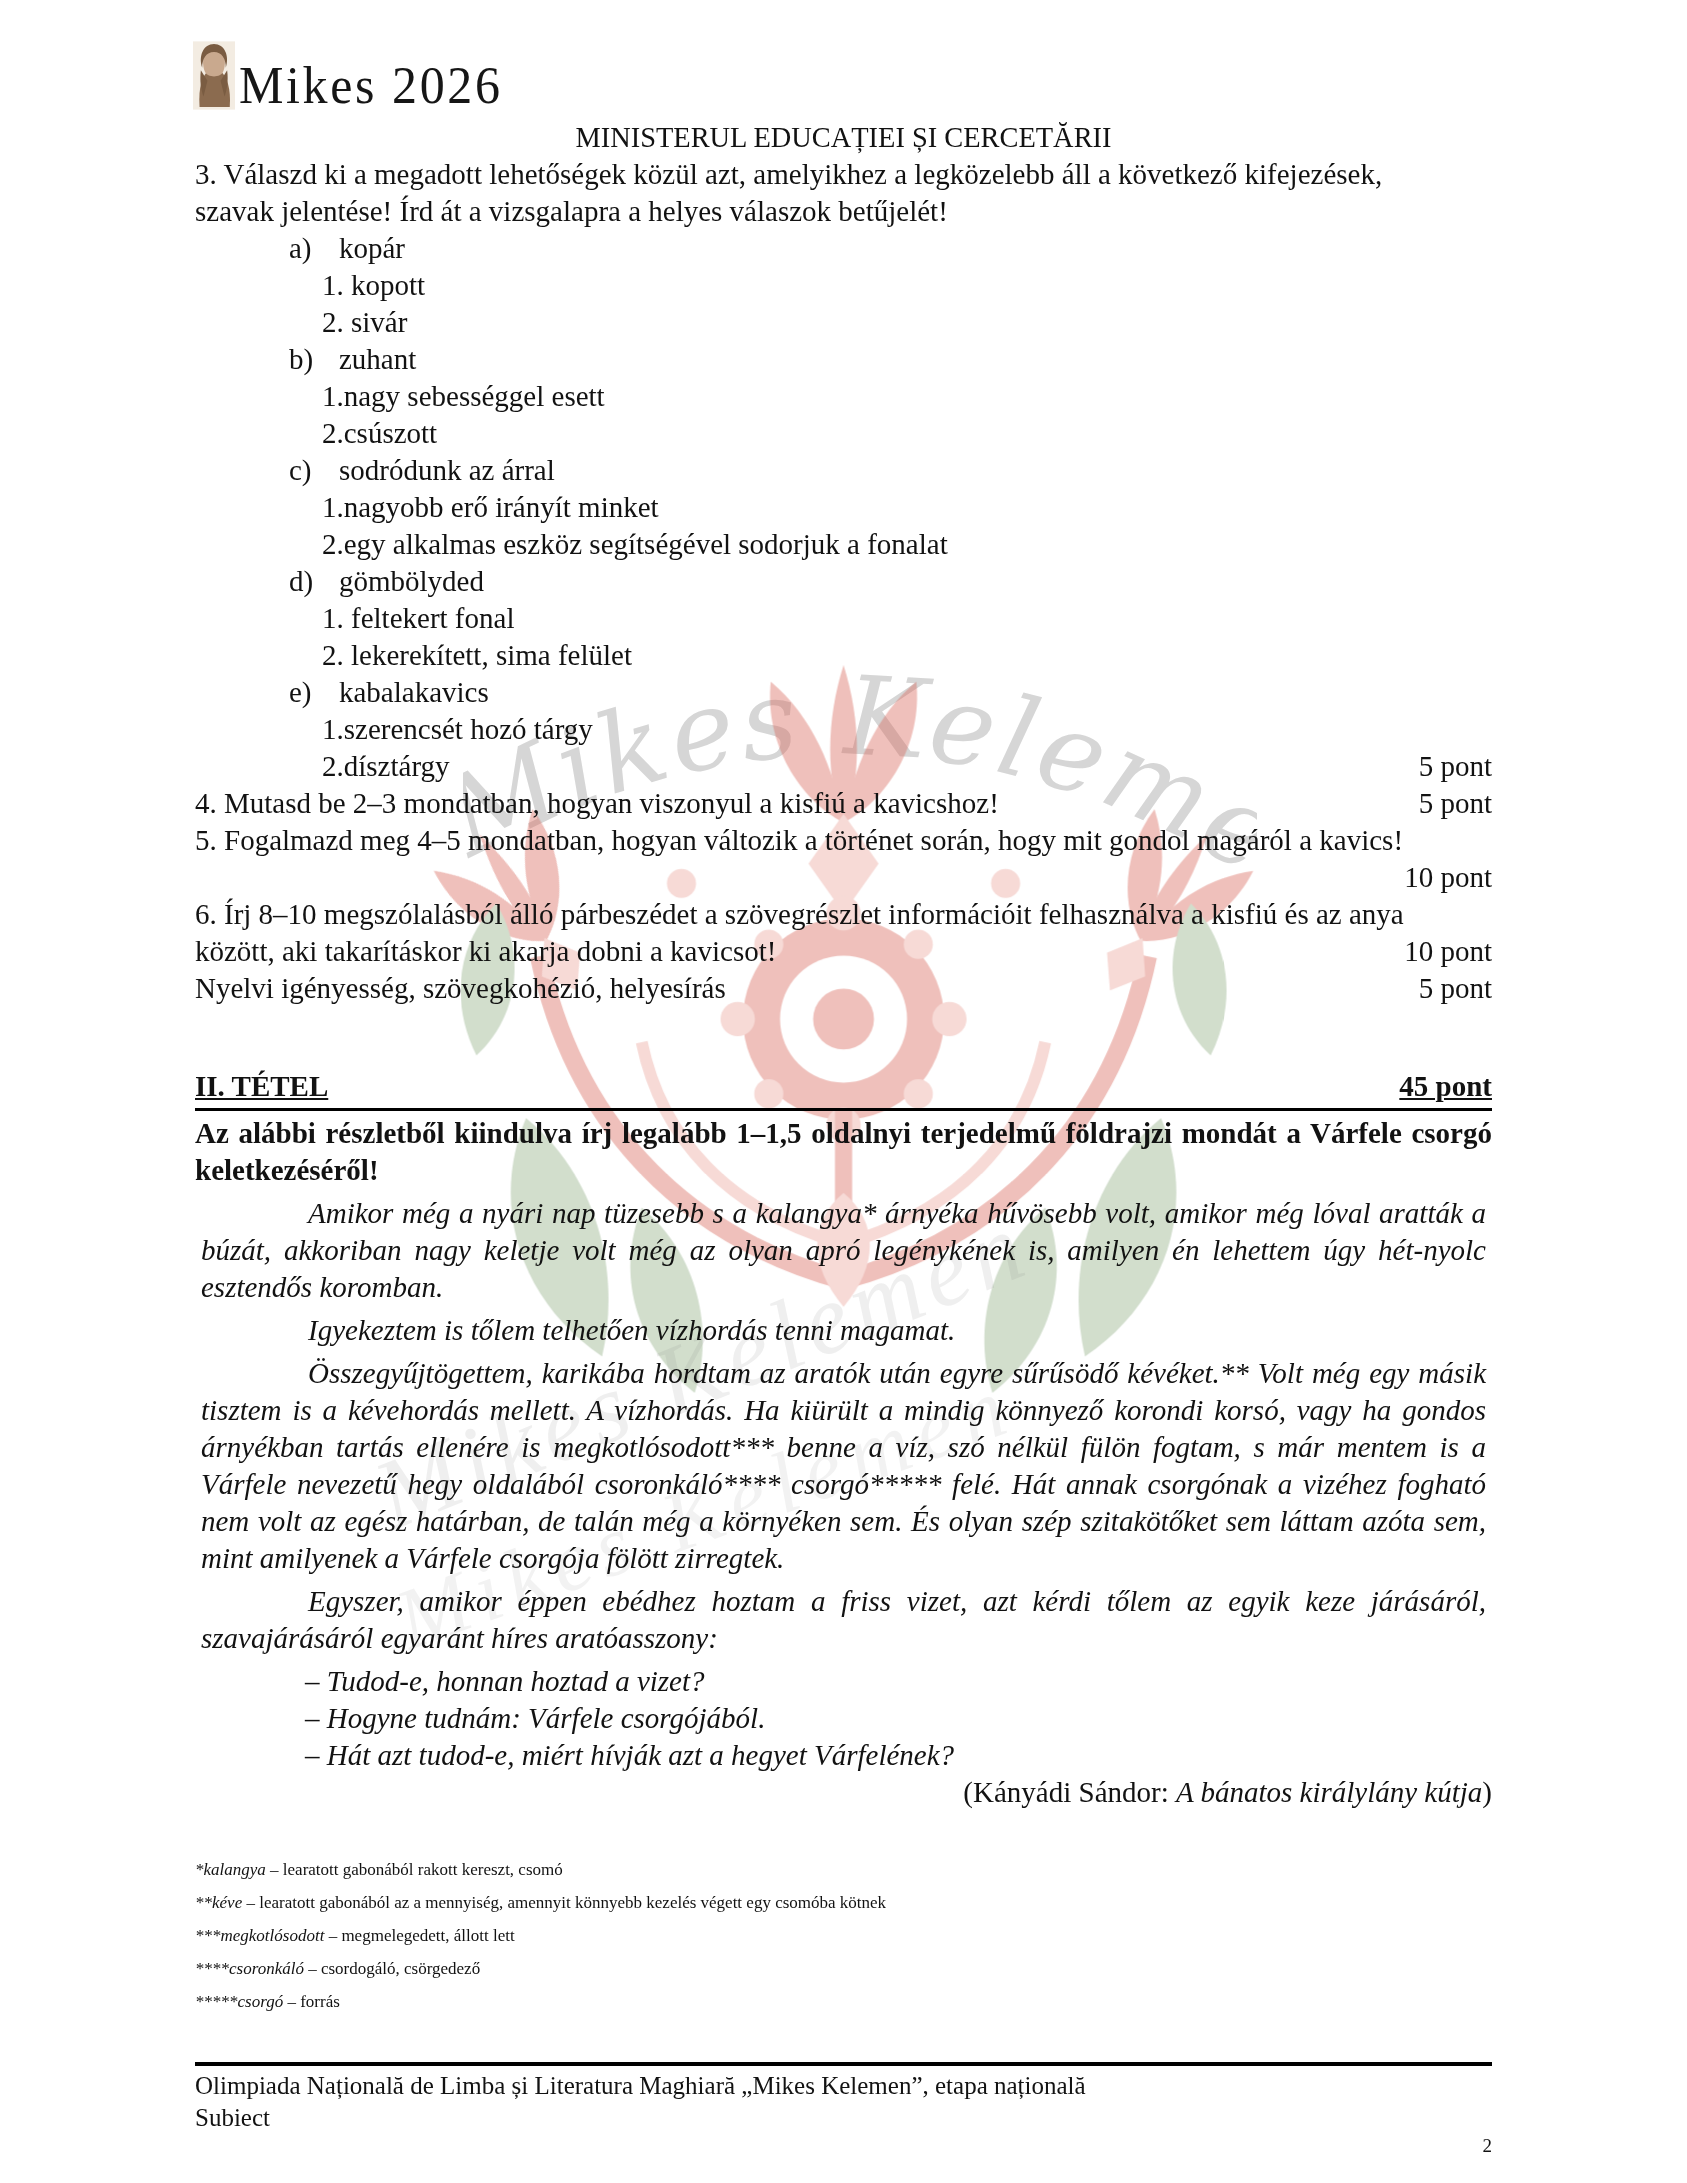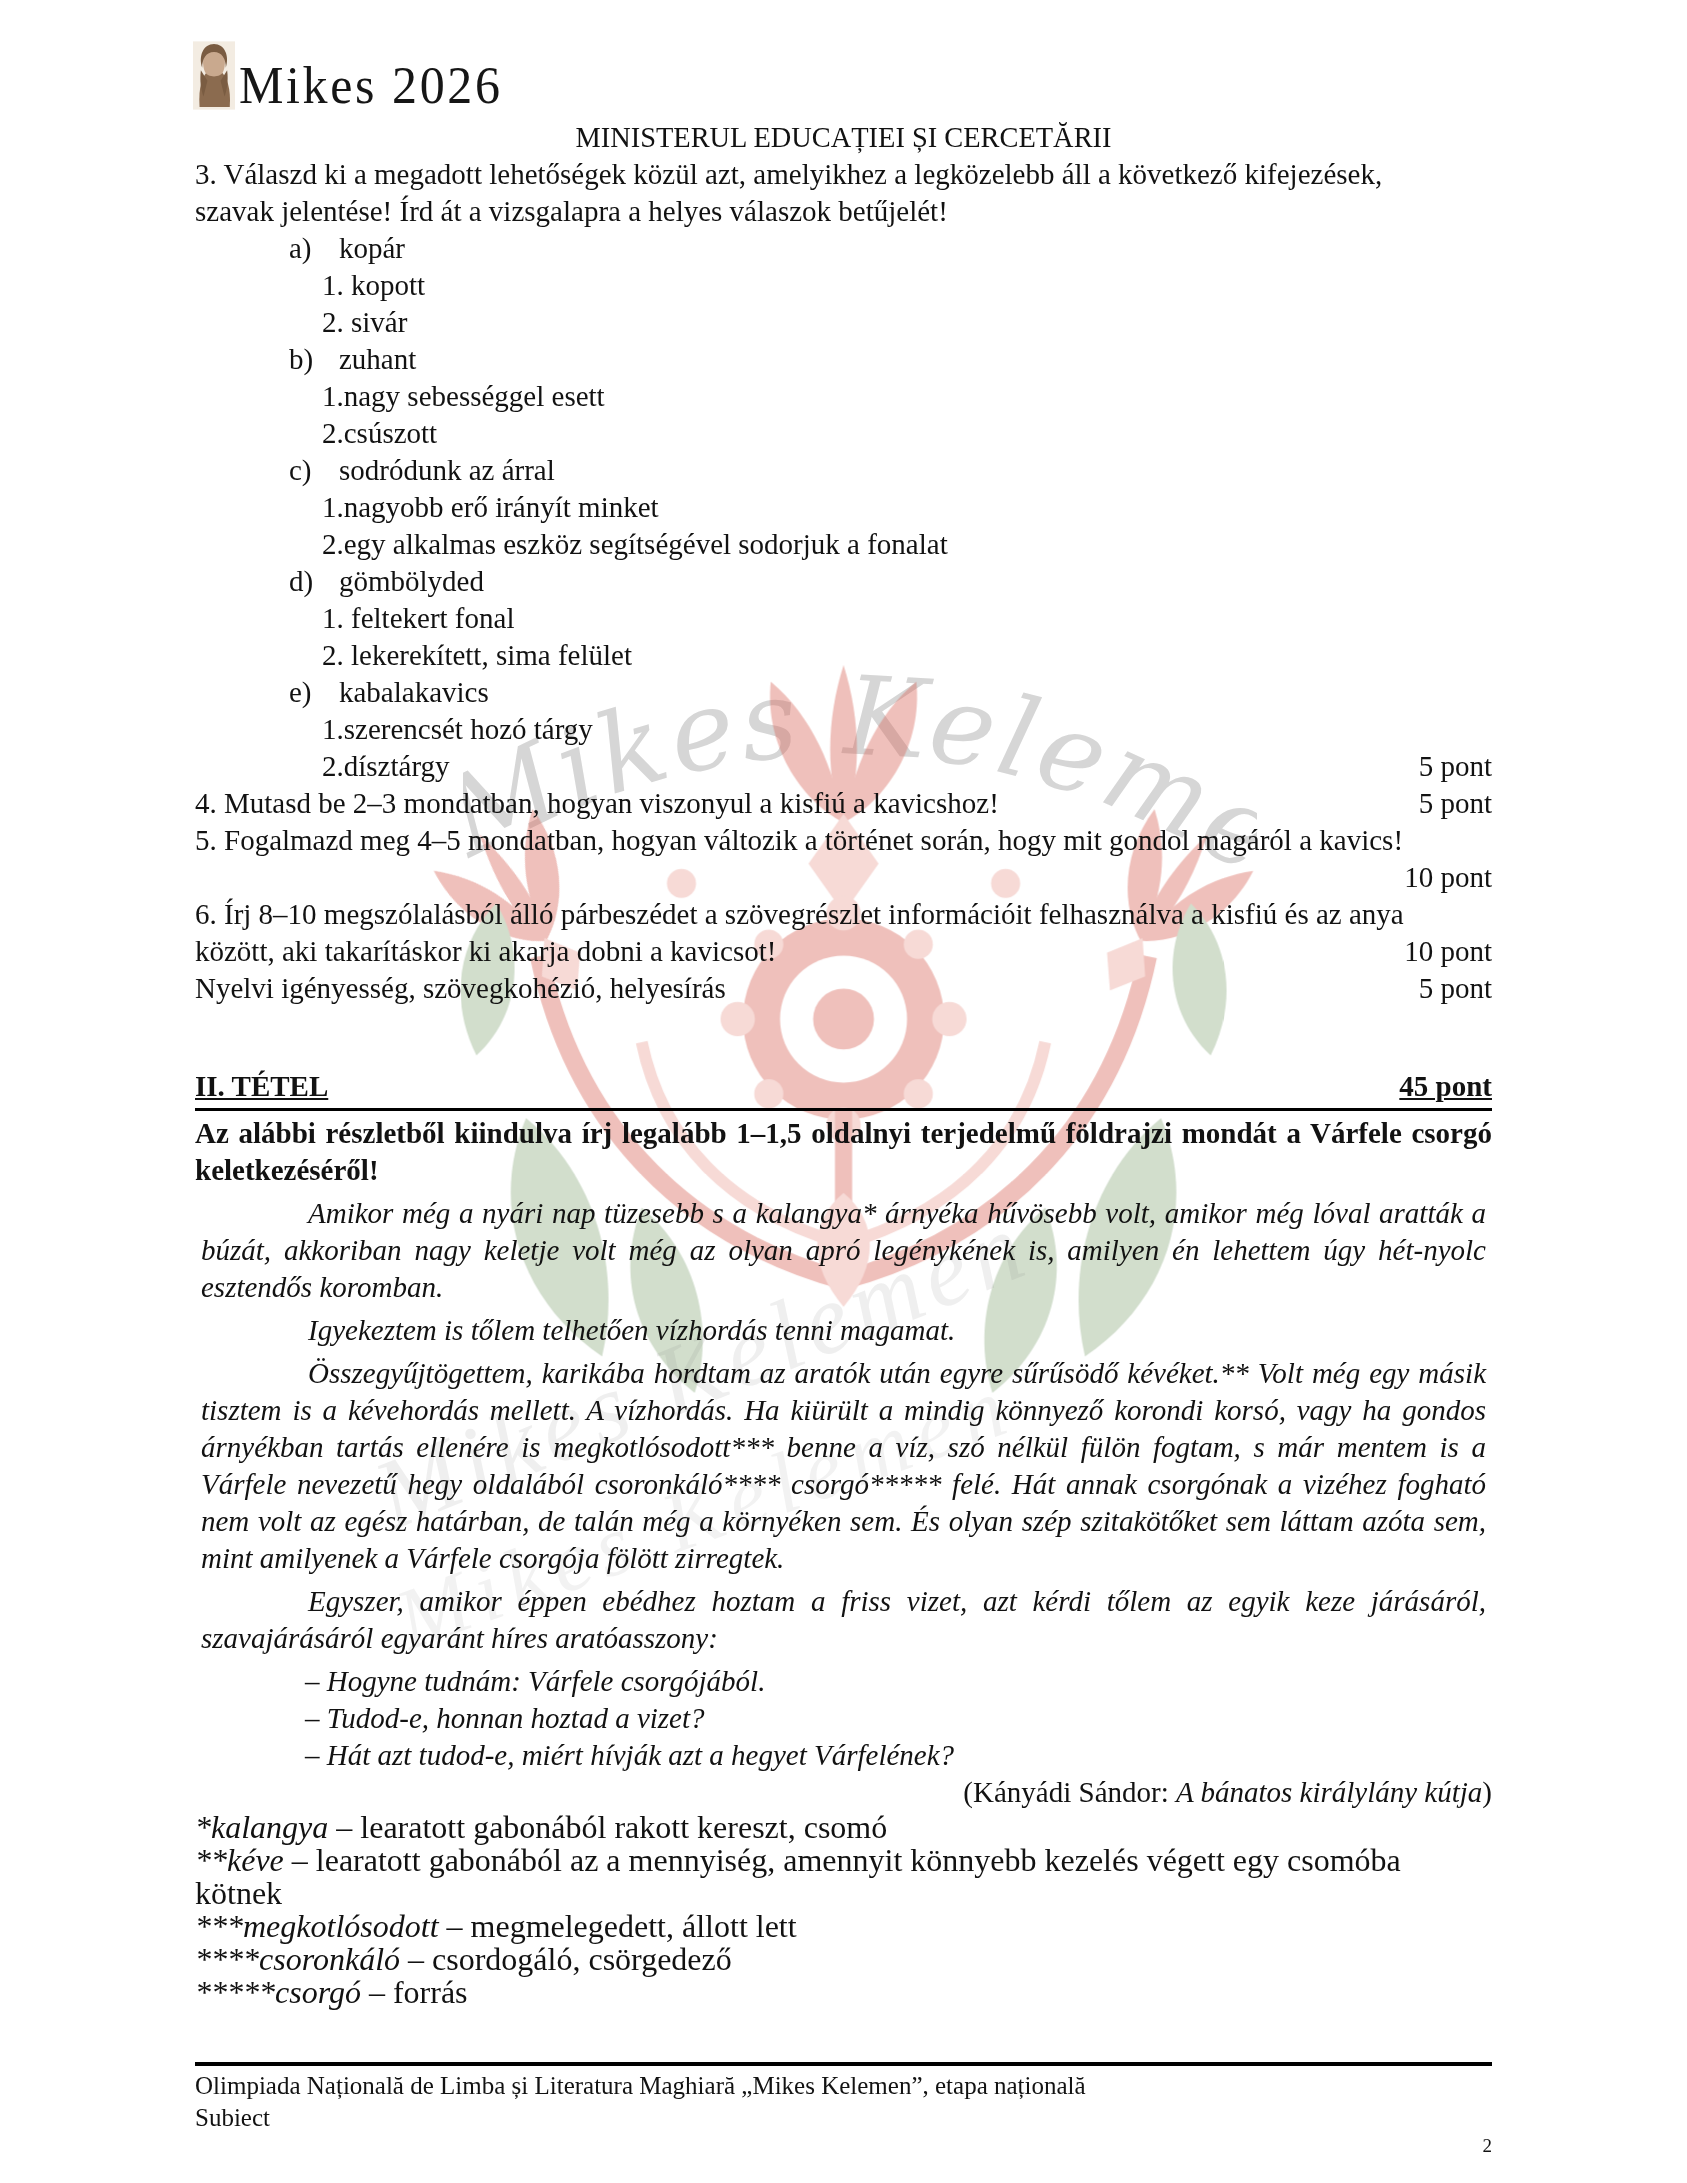--- a/index.html
+++ b/index.html
@@ -41,21 +41,21 @@
     font-weight:bold;border-bottom:3.3px solid #000;padding-bottom:2.6px;gap:24px;}
   .section-head .u{text-decoration:underline;}
   .prompt{font-weight:bold;margin-top:4px;}
 
   .excerpt{font-style:italic;margin-top:5.3px;}
   .excerpt p{margin:6px;text-indent:107px;}
   .dialogue{margin-left:110px;text-indent:0 !important;}
   .attribution{text-align:right;font-style:normal;}
   .attribution .title{font-style:italic;}
 
-  .footnotes{font-size:32px;line-height:33px;}
+  .footnotes{margin-top:42px;font-size:17px;line-height:33px;}
   .fn-term{font-style:italic;}
 
   .footer{position:absolute;left:195px;right:195px;top:2062px;z-index:1;}
   .footer-rule{border-top:4px solid #000;}
   .footer-line1{font-size:25px;line-height:32px;margin-top:4px;}
   .footer-line2{font-size:25px;line-height:32px;display:flex;justify-content:space-between;}
   .page-num{text-align:right;font-size:19px;line-height:24px;}
 </style>
 </head>
 <body>
@@ -214,22 +214,22 @@
       <span class="u">45 pont</span>
     </div>
 
     <div class="prompt justify">Az alábbi részletből kiindulva írj legalább 1–1,5 oldalnyi terjedelmű földrajzi mondát a Várfele csorgó keletkezéséről!</div>
 
     <div class="excerpt">
       <p class="justify">Amikor még a nyári nap tüzesebb s a kalangya* árnyéka hűvösebb volt, amikor még lóval aratták a búzát, akkoriban nagy keletje volt még az olyan apró legénykének is, amilyen én lehettem úgy hét-nyolc esztendős koromban.</p>
       <p>Igyekeztem is tőlem telhetően vízhordás tenni magamat.</p>
       <p class="justify">Összegyűjtögettem, karikába hordtam az aratók után egyre sűrűsödő kévéket.** Volt még egy másik tisztem is a kévehordás mellett. A vízhordás. Ha kiürült a mindig könnyező korondi korsó, vagy ha gondos árnyékban tartás ellenére is megkotlósodott*** benne a víz, szó nélkül fülön fogtam, s már mentem is a Várfele nevezetű hegy oldalából csoronkáló**** csorgó***** felé. Hát annak csorgónak a vizéhez fogható nem volt az egész határban, de talán még a környéken sem. És olyan szép szitakötőket sem láttam azóta sem, mint amilyenek a Várfele csorgója fölött zirregtek.</p>
       <p class="justify">Egyszer, amikor éppen ebédhez hoztam a friss vizet, azt kérdi tőlem az egyik keze járásáról, szavajárásáról egyaránt híres aratóasszony:</p>
+      <div class="dialogue">– Tudod-e, honnan hoztad a vizet?</div>
       <div class="dialogue">– Hogyne tudnám: Várfele csorgójából.</div>
-      <div class="dialogue">– Tudod-e, honnan hoztad a vizet?</div>
       <div class="dialogue">– Hát azt tudod-e, miért hívják azt a hegyet Várfelének?</div>
       <div class="attribution">
         <span>(Kányádi Sándor: </span><span class="title">A bánatos királylány kútja</span><span>)</span>
       </div>
     </div>
 
     <div class="footnotes">
       <div><span class="fn-term">*kalangya</span><span> – learatott gabonából rakott kereszt, csomó</span></div>
       <div><span class="fn-term">**kéve</span><span> – learatott gabonából az a mennyiség, amennyit könnyebb kezelés végett egy csomóba kötnek</span></div>
       <div><span class="fn-term">***megkotlósodott</span><span> – megmelegedett, állott lett</span></div>

